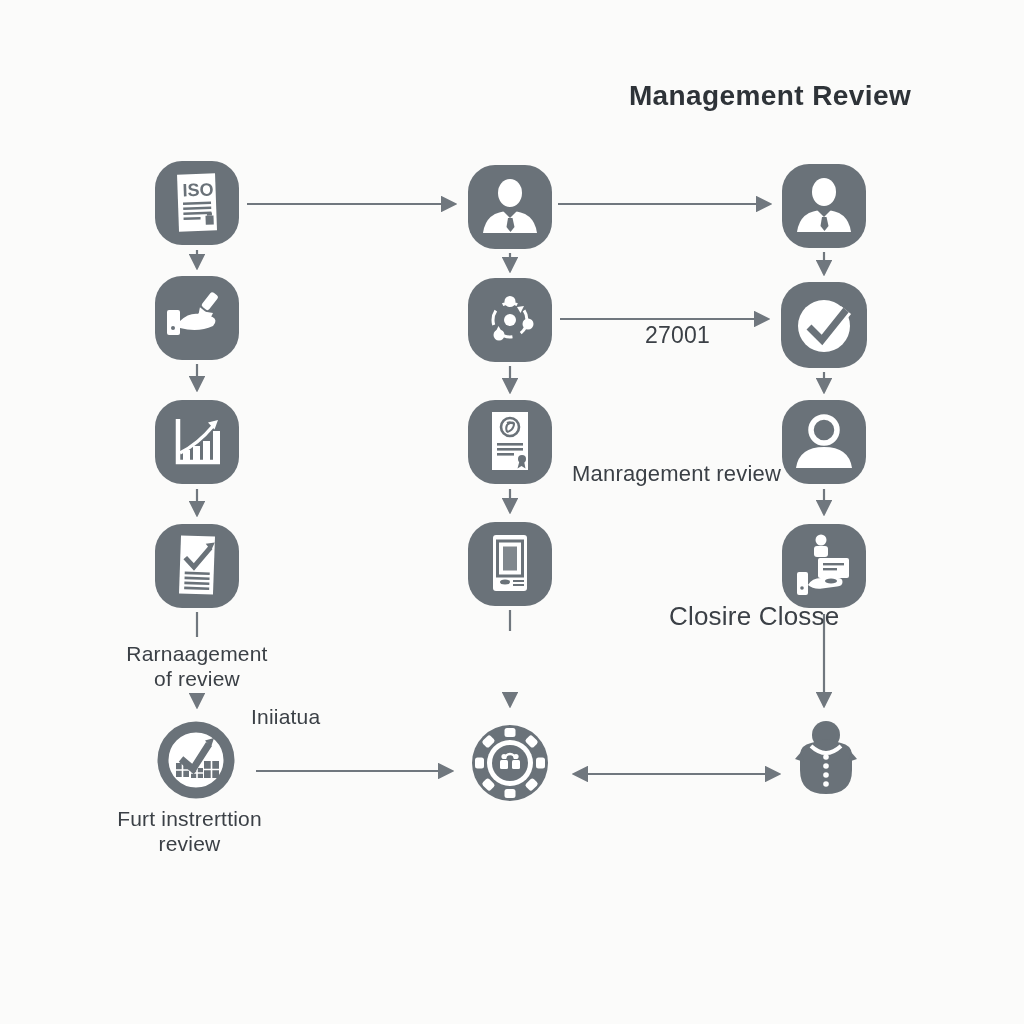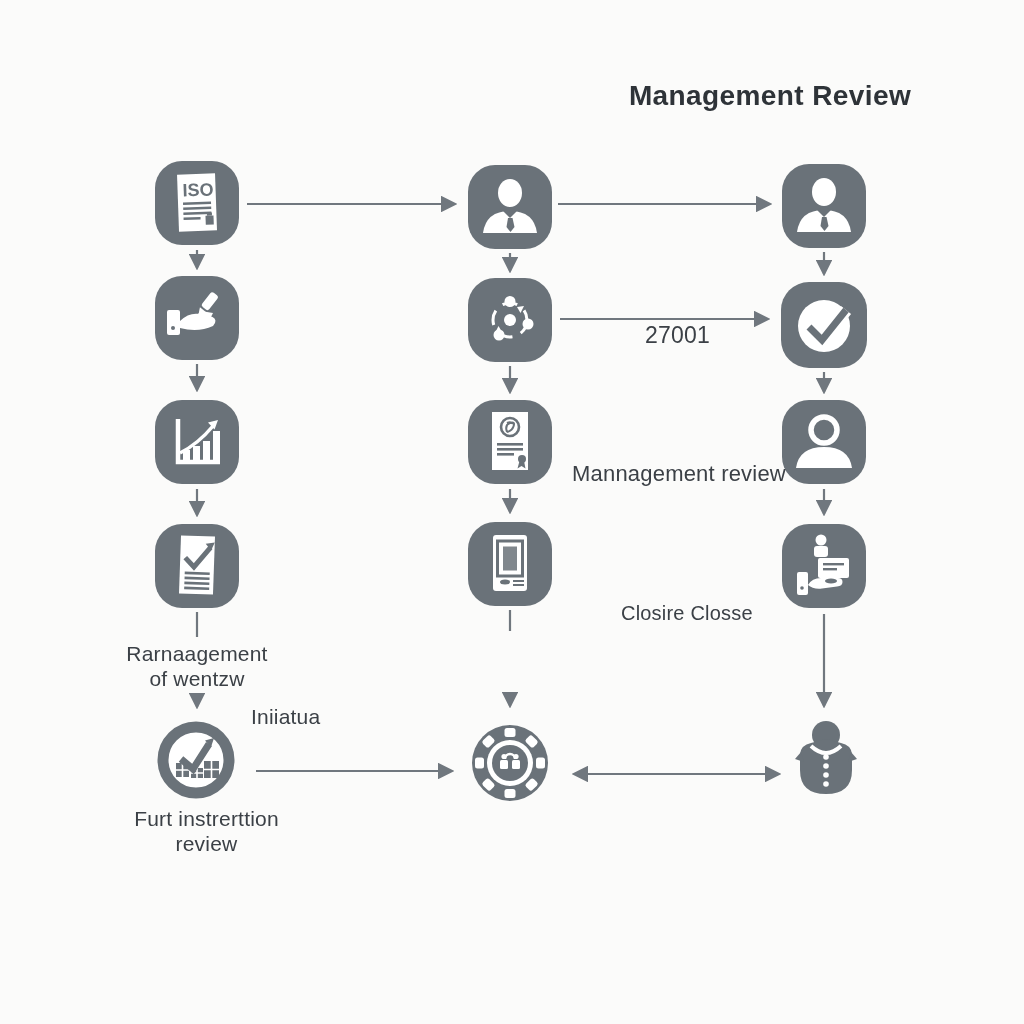--- a/index.html
+++ b/index.html
@@ -283,27 +283,27 @@
         <circle cx="40" cy="41" r="2.8"></circle>
         <circle cx="40" cy="50" r="2.8"></circle>
         <circle cx="40" cy="59" r="2.8"></circle>
         <circle cx="40" cy="68" r="2.8"></circle>
       </g>
     </svg>
   </div>
 
   <div class="label nowrap" style="left:645px;top:322px;font-size:23px">27001</div>
 
-  <div class="label nowrap" style="left:572px;top:461px;font-size:22px">Mannagement review</div>
-
-  <div class="label nowrap" style="left:621px;top:601px;font-size:20px">Closire Closse</div>
+  <div class="label nowrap" style="left:572px;top:461px;font-size:22px">Manragement review</div>
+
+  <div class="label nowrap" style="left:669px;top:601px;font-size:26px">Closire Closse</div>
 
   <div class="label" style="left:97px;top:641px;width:200px">Rarnaagement
-of wentzw</div>
+of review</div>
 
   <div class="label nowrap" style="left:251px;top:704px">Iniiatua</div>
 
-  <div class="label" style="left:104px;top:806px;width:205px">Furt instrerttion
+  <div class="label" style="left:87px;top:806px;width:205px">Furt instrerttion
 review</div>
 
 
 
 </div>
 
 </body></html>

